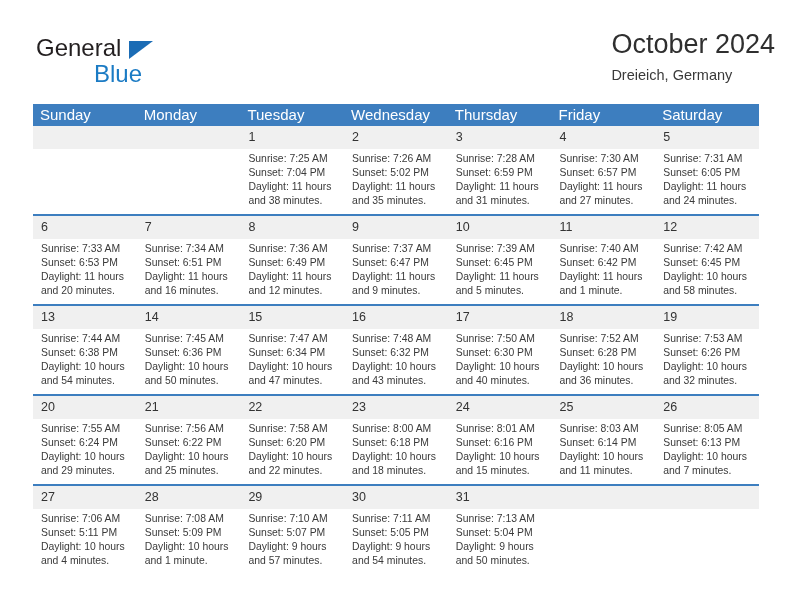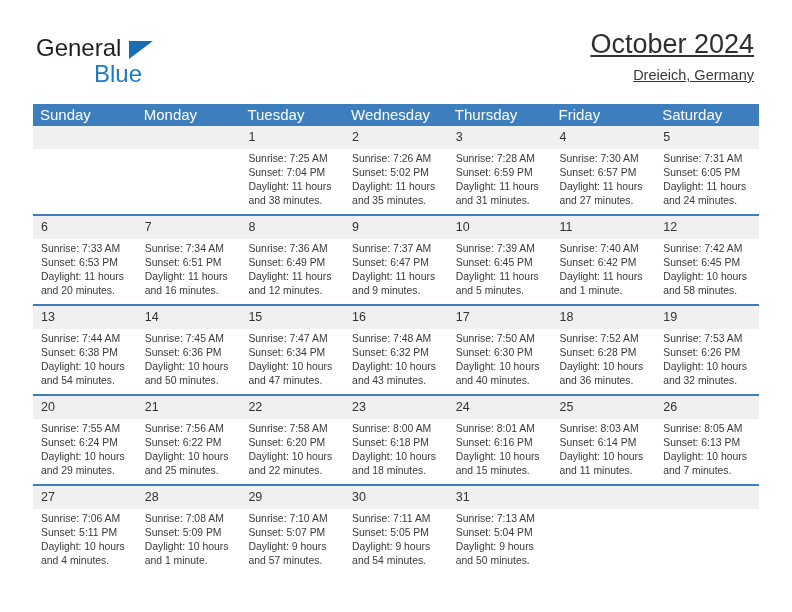--- a/index.html
+++ b/index.html
@@ -19,21 +19,21 @@
     width: 792px;
     height: 612px;
     box-sizing: border-box;
   }
 
   
   .top {
     position: absolute;
     left: 33px;
     top: 28px;
-    right: 38px;
+    right: 17px;
     height: 64px;
   }
   .logo {
     position: absolute;
     left: 3px;
     top: 6px;
     width: 130px;
     height: 56px;
   }
   .logo-general {
@@ -59,22 +59,21 @@
     left: 58px;
     top: 26px;
     font-size: 24px;
     color: #1b7bc4;
     font-family: "Liberation Sans", sans-serif;
   }
   .title-block {
     position: absolute;
     right: 0;
     top: 0;
-    text-align: right;
-    text-decoration: underline;
+    text-align: left;
   }
   .cal-title {
     font-size: 27px;
     color: #2f2f2f;
     line-height: 32px;
     font-weight: normal;
     margin: 0;
     white-space: nowrap;
   }
   .cal-subtitle {

